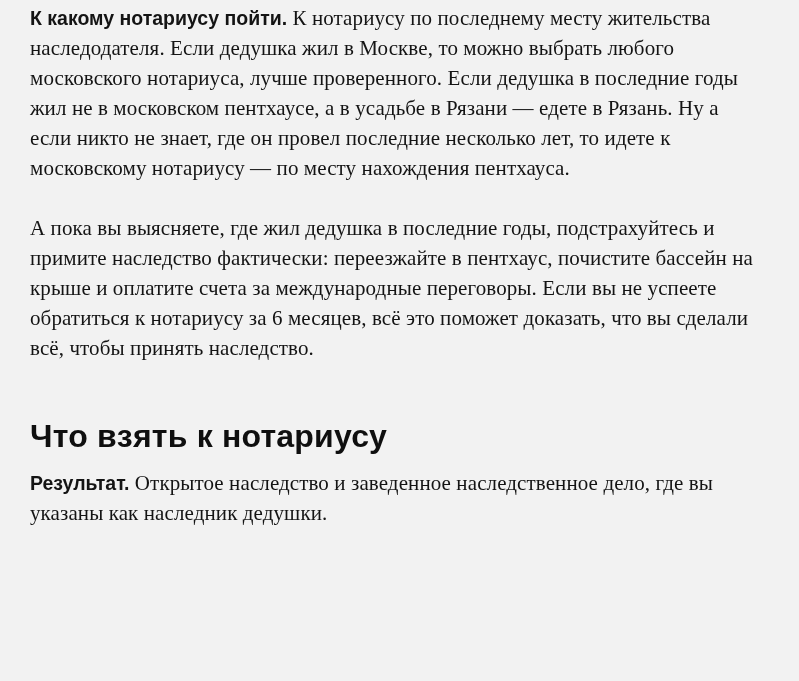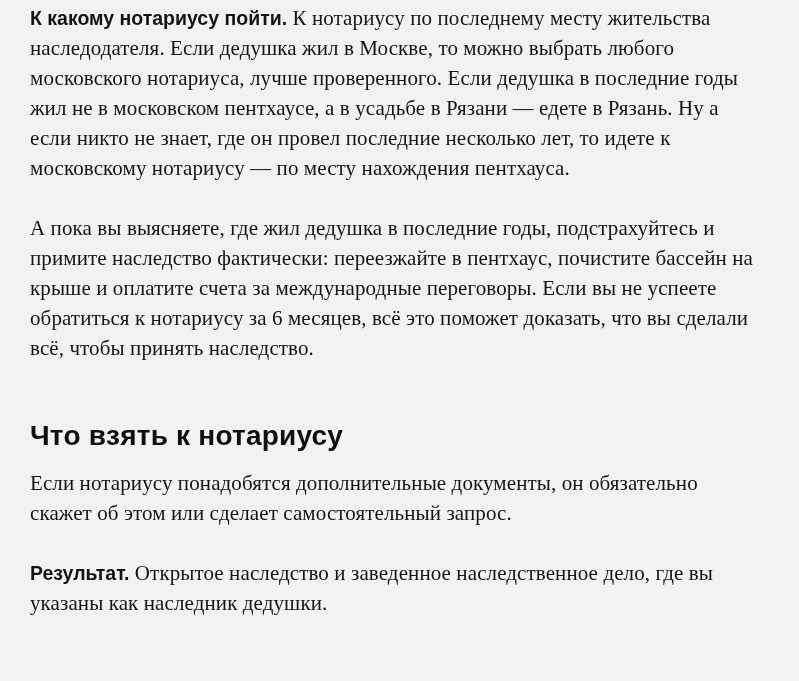--- a/index.html
+++ b/index.html
@@ -29,29 +29,28 @@
   }
   .lead {
     font-family: "Liberation Sans", "DejaVu Sans", sans-serif;
     font-weight: 700;
     font-size: 19.5px;
     letter-spacing: 0;
   }
   h2.section-heading {
     font-family: "Liberation Sans", "DejaVu Sans", sans-serif;
     font-weight: 700;
-    font-size: 28px;
+    font-size: 32px;
     line-height: 30px;
     color: #0f0f0f;
     margin: 58px 0 17px 0;
     letter-spacing: 0.2px;
   }
 </style>
 </head>
 <body>
 
 <article class="article">
     <p class="body"><strong class="lead">К какому нотариусу пойти.</strong><span> К нотариусу по последнему месту жительства наследодателя. Если дедушка жил в Москве, то можно выбрать любого московского нотариуса, лучше проверенного. Если дедушка в последние годы жил не в московском пентхаусе, а в усадьбе в Рязани — едете в Рязань. Ну а если никто не знает, где он провел последние несколько лет, то идете к московскому нотариусу — по месту нахождения пентхауса.</span></p>
     <p class="body"><span>А пока вы выясняете, где жил дедушка в последние годы, подстрахуйтесь и примите наследство фактически: переезжайте в пентхаус, почистите бассейн на крыше и оплатите счета за международные переговоры. Если вы не успеете обратиться к нотариусу за 6 месяцев, всё это поможет доказать, что вы сделали всё, чтобы принять наследство.</span></p>
     <h2 class="section-heading">Что взять к нотариусу</h2>
-    <p class="body"><span>Если нотариусу понадобятся дополнительные документы, он обязательно скажет об этом или сделает самостоятельный запрос.</span></p>
     <p class="body"><strong class="lead">Результат.</strong><span> Открытое наследство и заведенное наследственное дело, где вы указаны как наследник дедушки.</span></p>
   </article>
 
 </body></html>

